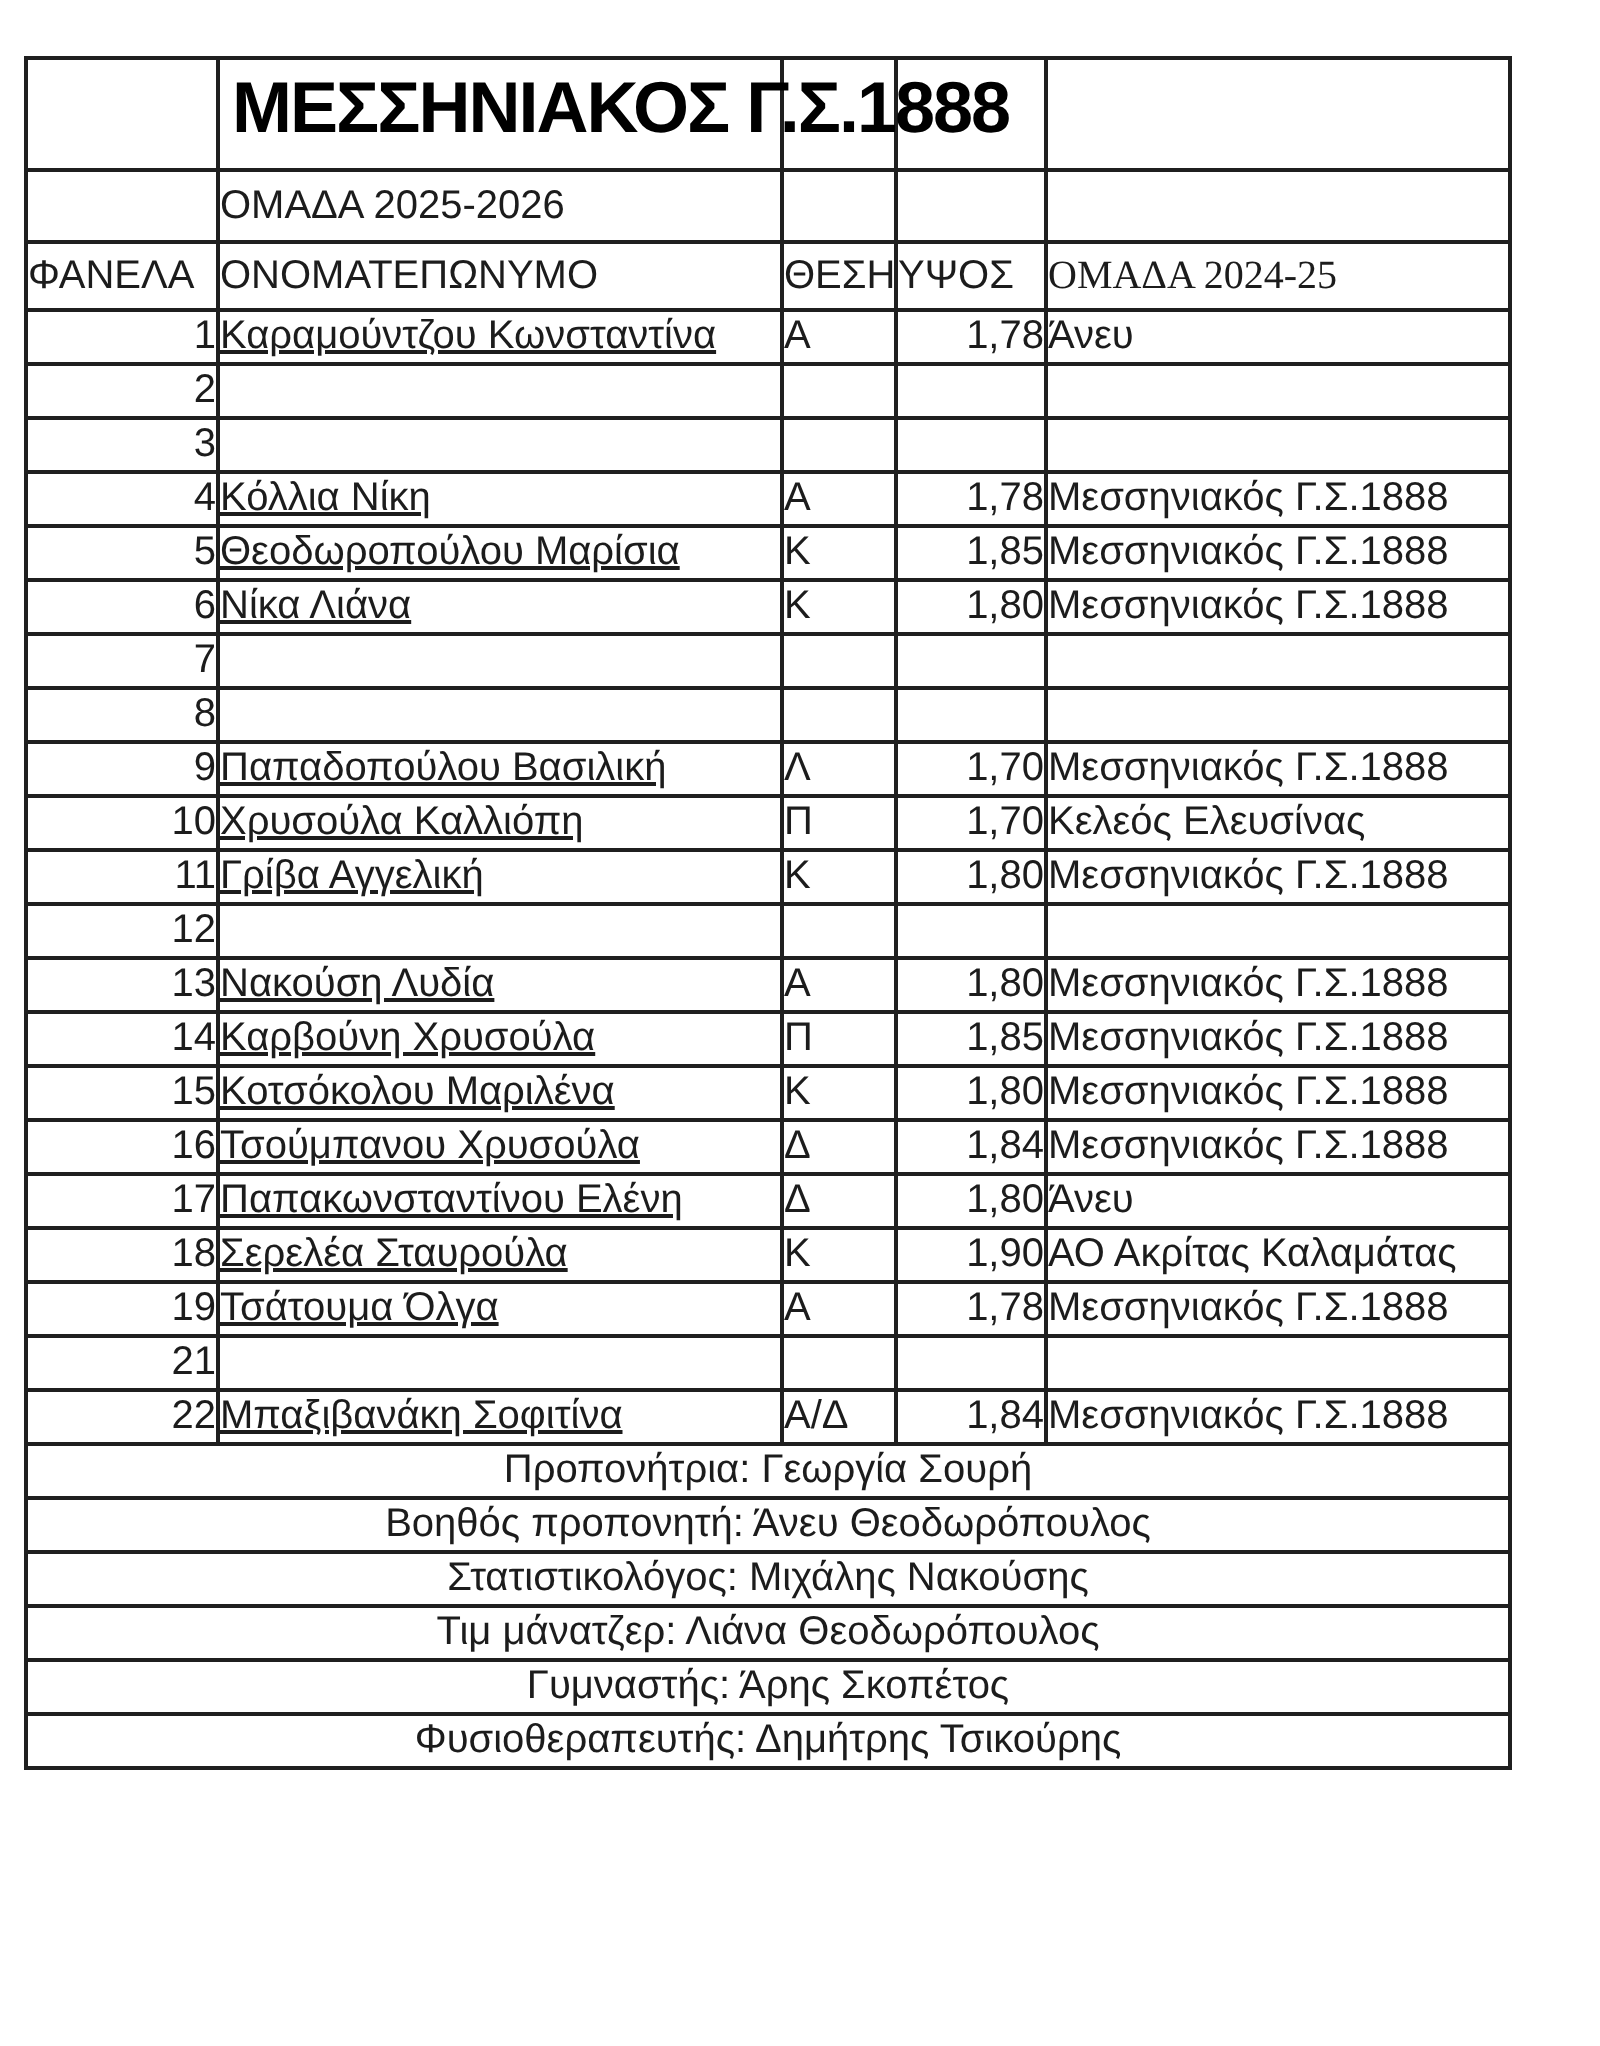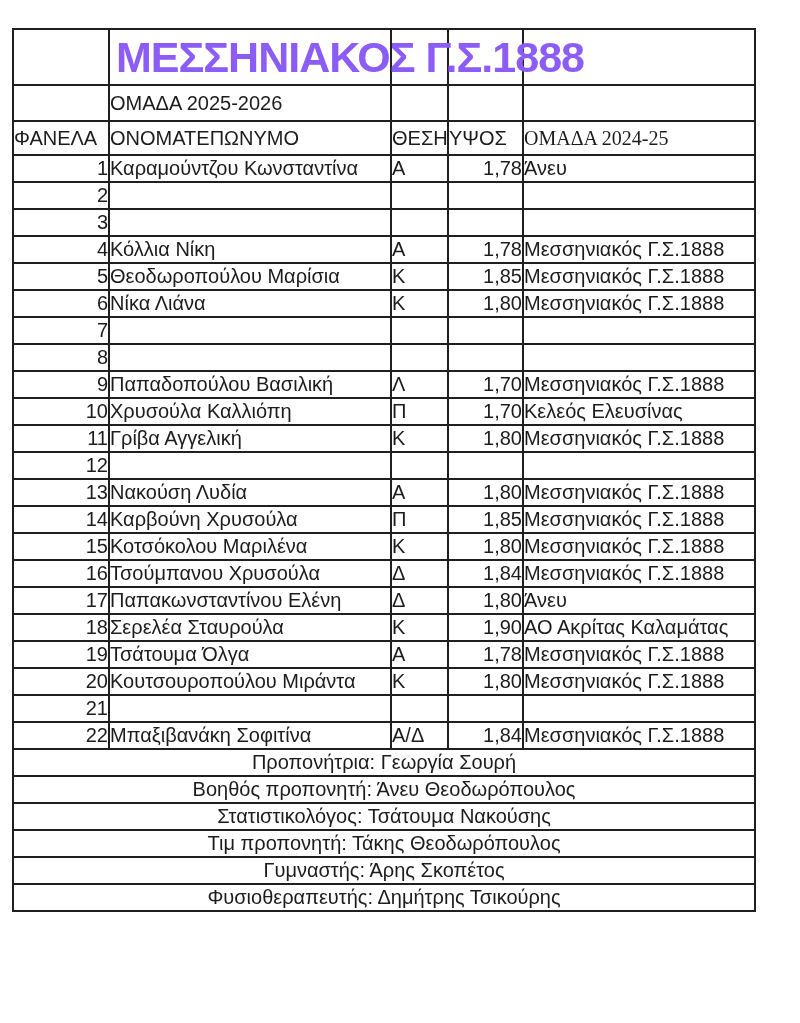--- a/index.html
+++ b/index.html
@@ -36,21 +36,21 @@
     background: #ffffff;
   }
   tr.title-row td { height: 54px; }
   tr.subtitle-row td { height: 34px; }
   tr.header-row th { height: 32px; text-align: left; }
   tr.player-row td { height: 25px; }
   tr.staff-row td { height: 25px; text-align: center; margin-left: 27px; }
 
   
   td.jersey-cell { text-align: right; padding-right: 4px; }
-  td.name-cell   { text-align: left;  padding-left: 3px; }
+  td.name-cell   { text-align: left;  padding-left: 3px; text-decoration: underline; }
   td.position-cell { text-align: left; padding-left: 4px; }
   td.height-cell { text-align: right; padding-right: 18px; }
   td.team-cell   { text-align: left;  padding-left: 4px; }
 
   th.h-jersey { padding-left: 3px; }
   th.h-name   { padding-left: 3px; }
   th.h-position { padding-left: 3px; }
   th.h-height { padding-left: 4px; }
   th.h-team   { padding-left: 4px; font-family: Liberation Serif, serif; }
 
@@ -58,25 +58,25 @@
     font-weight: bold;
     font-size: 24px;
     padding-left: 3px;
     text-align: left;
   }
 
   .sheet-title {
     position: absolute;
     left: 116px;
     top: 36px;
-    font-size: 43px;
+    font-size: 36px;
     font-weight: bold;
     letter-spacing: -1px;
     white-space: nowrap;
-    color: #8b5cf6;
+    color: #000000;
     line-height: 1;
     pointer-events: none;
   }
 </style>
 </head>
 <body>
 
 <div class="page">
 
   <table class="roster">
@@ -242,27 +242,20 @@
           <td class="team-cell">ΑΟ Ακρίτας Καλαμάτας</td>
         </tr>
         <tr class="player-row">
           <td class="jersey-cell">19</td>
           <td class="name-cell">Τσάτουμα Όλγα</td>
           <td class="position-cell">Α</td>
           <td class="height-cell">1,78</td>
           <td class="team-cell">Μεσσηνιακός Γ.Σ.1888</td>
         </tr>
         <tr class="player-row">
-          <td class="jersey-cell">20</td>
-          <td class="name-cell">Κουτσουροπούλου Μιράντα</td>
-          <td class="position-cell">Κ</td>
-          <td class="height-cell">1,80</td>
-          <td class="team-cell">Μεσσηνιακός Γ.Σ.1888</td>
-        </tr>
-        <tr class="player-row">
           <td class="jersey-cell">21</td>
           <td class="name-cell"></td>
           <td class="position-cell"></td>
           <td class="height-cell"></td>
           <td class="team-cell"></td>
         </tr>
         <tr class="player-row">
           <td class="jersey-cell">22</td>
           <td class="name-cell">Μπαξιβανάκη Σοφιτίνα</td>
           <td class="position-cell">Α/Δ</td>
@@ -272,24 +265,24 @@
       </tbody>
 
     <tbody>
         <tr class="staff-row">
           <td colspan="5">Προπονήτρια: Γεωργία Σουρή</td>
         </tr>
         <tr class="staff-row">
           <td colspan="5">Βοηθός προπονητή: Άνευ Θεοδωρόπουλος</td>
         </tr>
         <tr class="staff-row">
-          <td colspan="5">Στατιστικολόγος: Τσάτουμα Νακούσης</td>
-        </tr>
-        <tr class="staff-row">
-          <td colspan="5">Τιμ προπονητή: Τάκης Θεοδωρόπουλος</td>
+          <td colspan="5">Στατιστικολόγος: Μιχάλης Νακούσης</td>
+        </tr>
+        <tr class="staff-row">
+          <td colspan="5">Τιμ μάνατζερ: Λιάνα Θεοδωρόπουλος</td>
         </tr>
         <tr class="staff-row">
           <td colspan="5">Γυμναστής: Άρης Σκοπέτος</td>
         </tr>
         <tr class="staff-row">
           <td colspan="5">Φυσιοθεραπευτής: Δημήτρης Τσικούρης</td>
         </tr>
       </tbody>
   </table>
 

